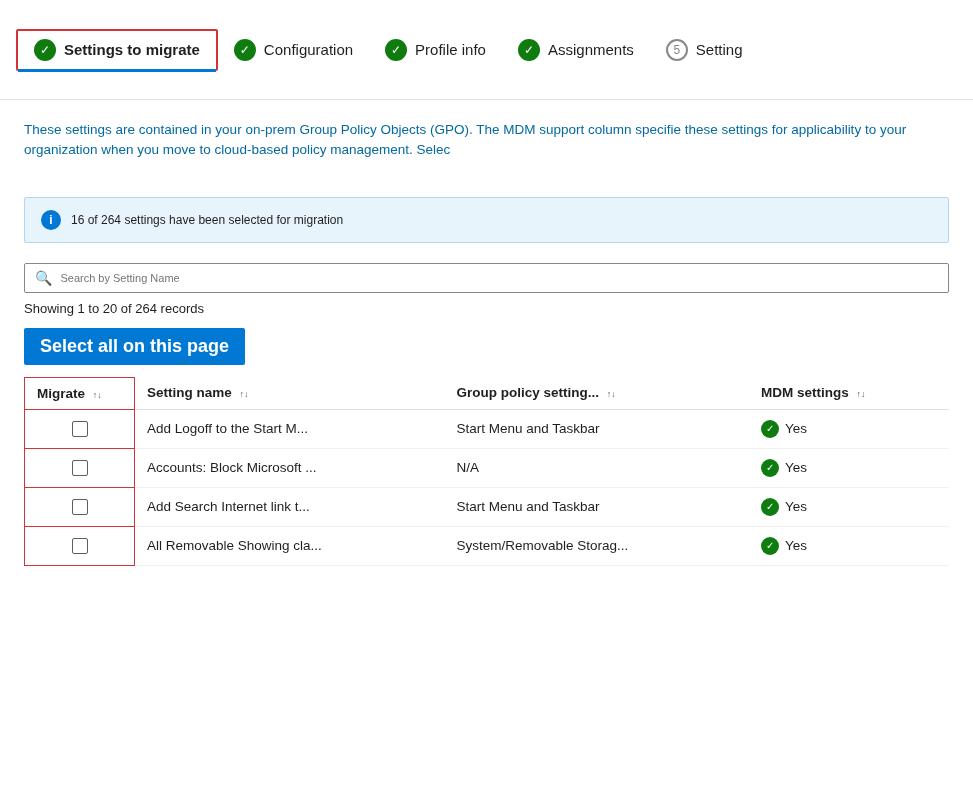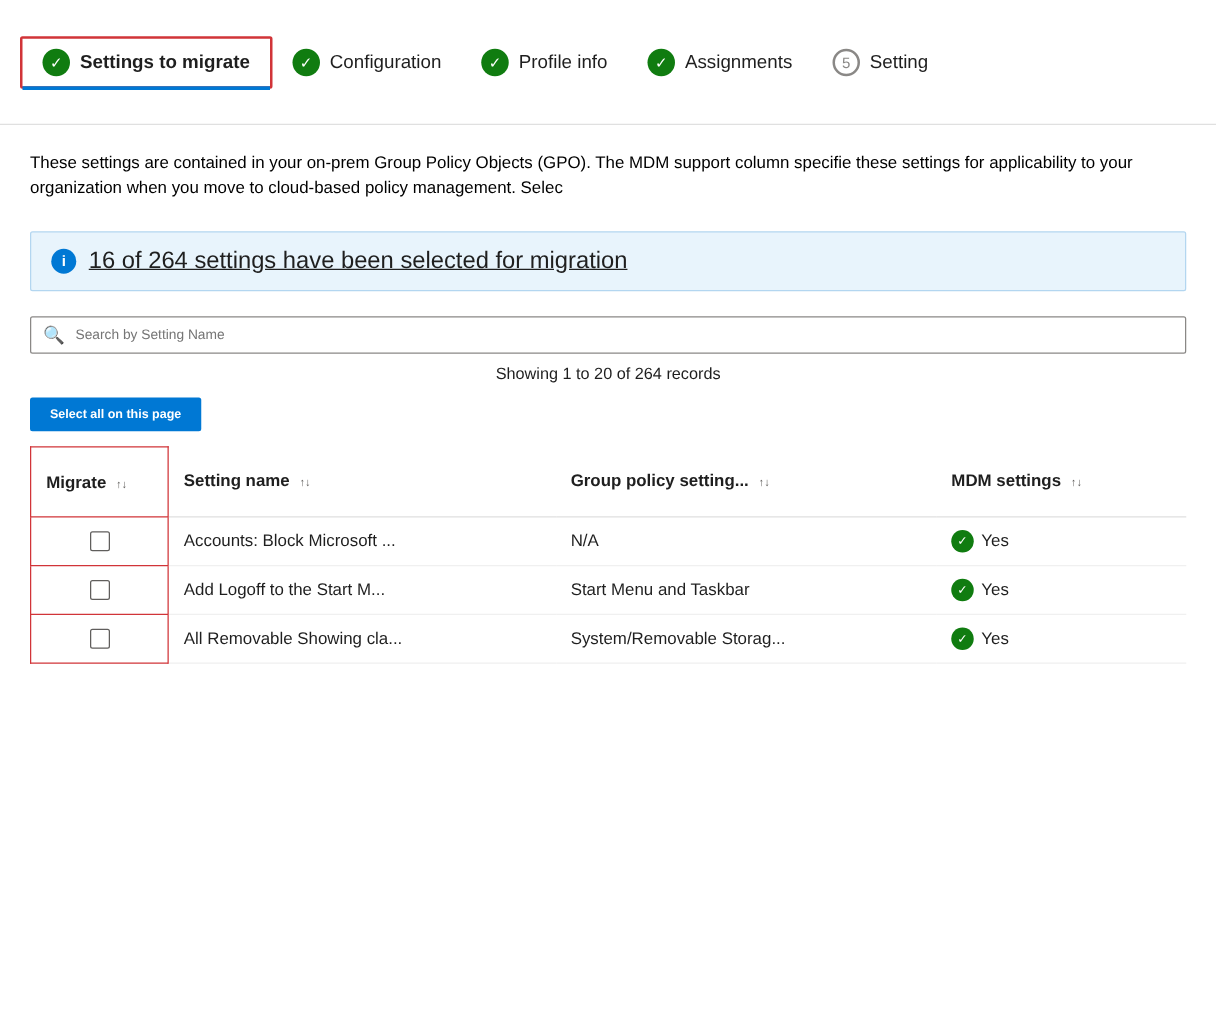--- a/index.html
+++ b/index.html
@@ -67,23 +67,23 @@
       font-size: 12px;
       flex-shrink: 0;
     }
 
     
     .content {
       padding: 20px 24px;
     }
     .description {
       font-size: 13.5px;
-      color: #000000;
+      color: #0369a1;
       line-height: 1.5;
-      margin-bottom: 24px;
+      margin-bottom: 36px;
     }
 
     
     .info-banner {
       background: #e8f4fc;
       border: 1px solid #b3d6f0;
       border-radius: 2px;
       padding: 12px 16px;
       display: flex;
       align-items: center;
@@ -97,23 +97,22 @@
       border-radius: 50%;
       display: flex;
       align-items: center;
       justify-content: center;
       color: white;
       font-size: 12px;
       font-weight: bold;
       flex-shrink: 0;
     }
     .info-text {
-      font-size: 19px;
-      color: #1f1f1f;
-      text-decoration: underline;
+      font-size: 12px;
+      color: #1f1f1f;
     }
 
     
     .search-container {
       border: 1px solid #8a8886;
       border-radius: 2px;
       display: flex;
       align-items: center;
       padding: 6px 10px;
       gap: 8px;
@@ -129,50 +128,49 @@
       outline: none;
       font-size: 11px;
       color: #605e5c;
       flex: 1;
       background: transparent;
     }
     .records-count {
       font-size: 13px;
       color: #1f1f1f;
       margin-bottom: 12px;
-      text-align: center;
     }
 
     
     .select-all-btn {
       background: #0078d4;
       color: white;
       border: none;
       padding: 8px 16px;
-      font-size: 10px;
+      font-size: 18px;
       font-weight: 600;
       cursor: pointer;
       border-radius: 2px;
       margin-bottom: 12px;
     }
 
     
     .table-container {
       width: 100%;
     }
     table {
       width: 100%;
       border-collapse: collapse;
     }
     thead tr {
       border-bottom: 1px solid #e0e0e0;
     }
     th {
       text-align: left;
-      padding: 20px 12px;
+      padding: 8px 12px;
       font-size: 13.5px;
       font-weight: 600;
       color: #1f1f1f;
       white-space: nowrap;
     }
     th .sort-icons {
       display: inline-flex;
       flex-direction: column;
       margin-left: 4px;
       font-size: 9px;
@@ -315,36 +313,51 @@
           </th>
         </tr>
       </thead>
       <tbody id="table-body">
       <tr>
             <td class="migrate-col">
               <div class="checkbox-cell">
                 <input type="checkbox" class="checkbox" style="">
               </div>
             </td>
+            <td>Add Logoff to the Start M...</td>
+            <td>Start Menu and Taskbar</td>
+            <td>
+              <div class="mdm-yes">
+                <span class="mdm-check">✓</span>
+                <span>Yes</span>
+              </div>
+            </td>
+          </tr>
+          <tr>
+            <td class="migrate-col">
+              <div class="checkbox-cell">
+                <input type="checkbox" class="checkbox" style="">
+              </div>
+            </td>
             <td>Accounts: Block Microsoft ...</td>
             <td>N/A</td>
             <td>
               <div class="mdm-yes">
                 <span class="mdm-check">✓</span>
                 <span>Yes</span>
               </div>
             </td>
           </tr>
           <tr>
             <td class="migrate-col">
               <div class="checkbox-cell">
                 <input type="checkbox" class="checkbox" style="">
               </div>
             </td>
-            <td>Add Logoff to the Start M...</td>
+            <td>Add Search Internet link t...</td>
             <td>Start Menu and Taskbar</td>
             <td>
               <div class="mdm-yes">
                 <span class="mdm-check">✓</span>
                 <span>Yes</span>
               </div>
             </td>
           </tr>
           <tr>
             <td class="migrate-col">

